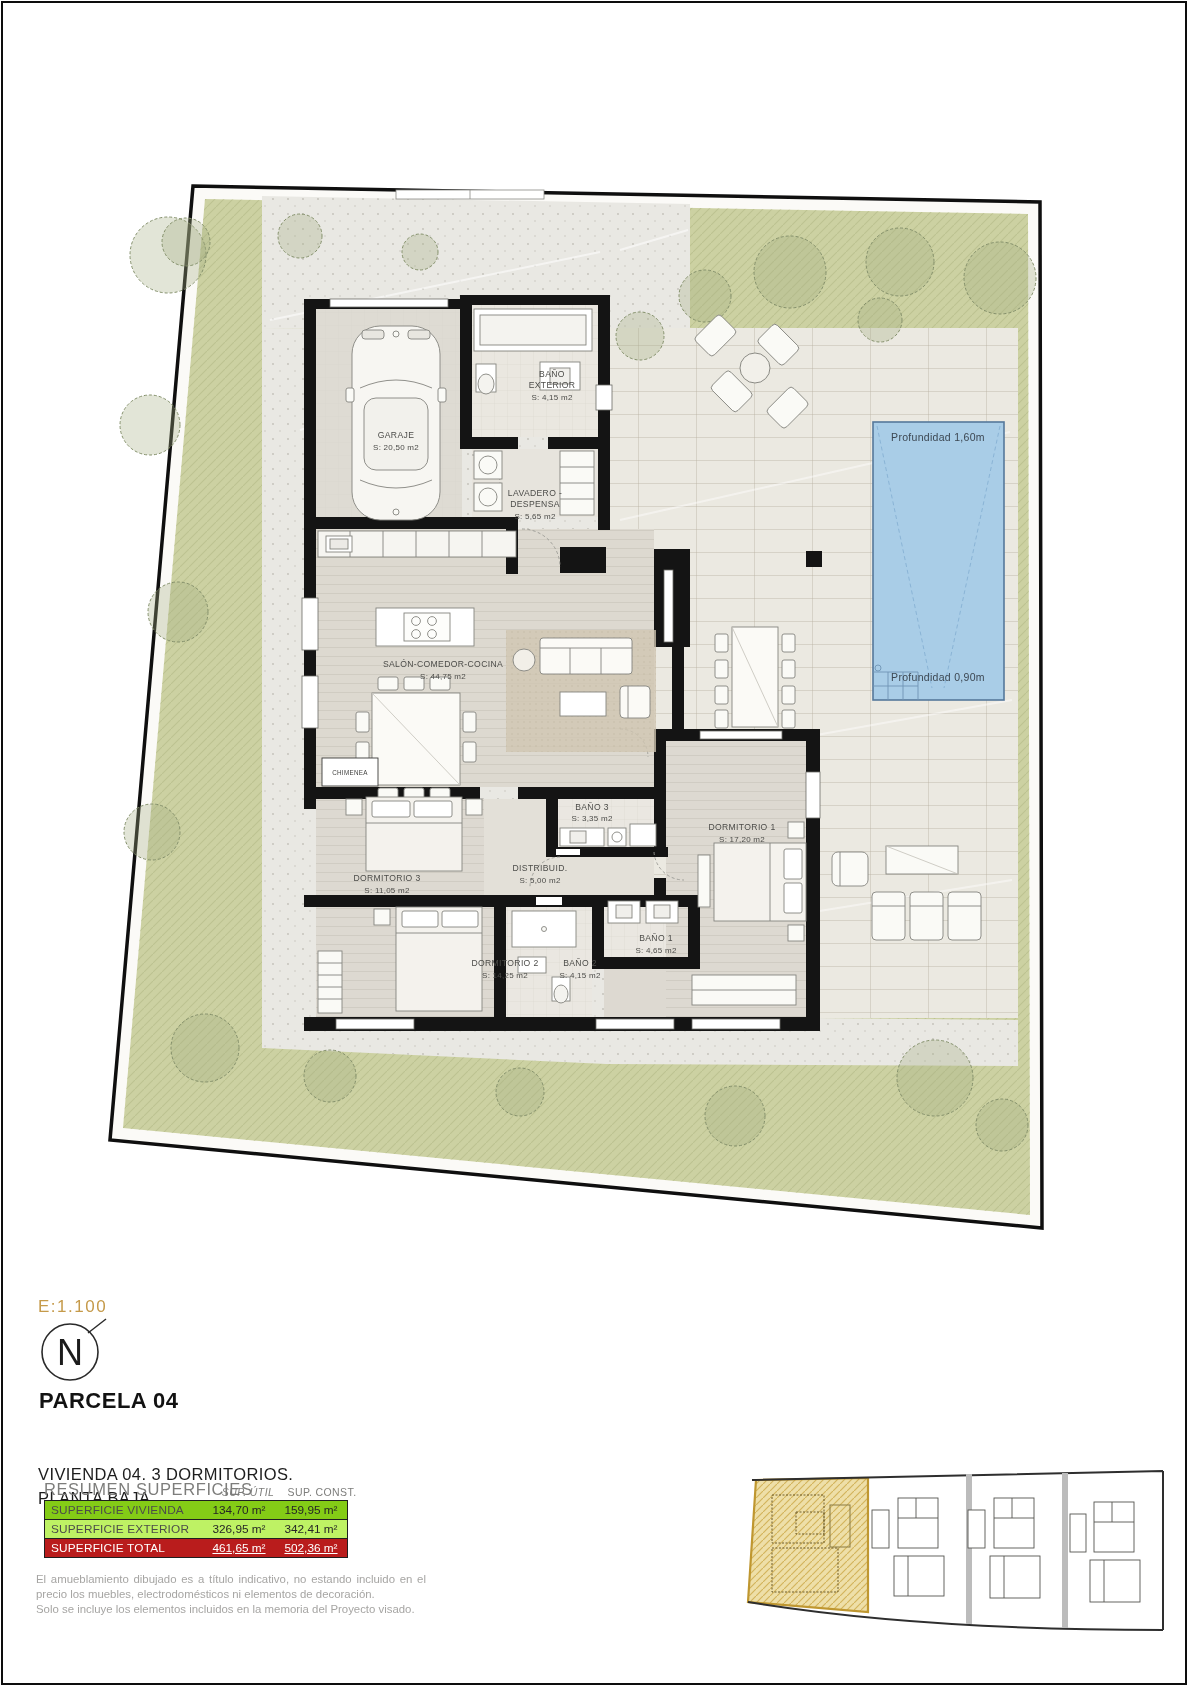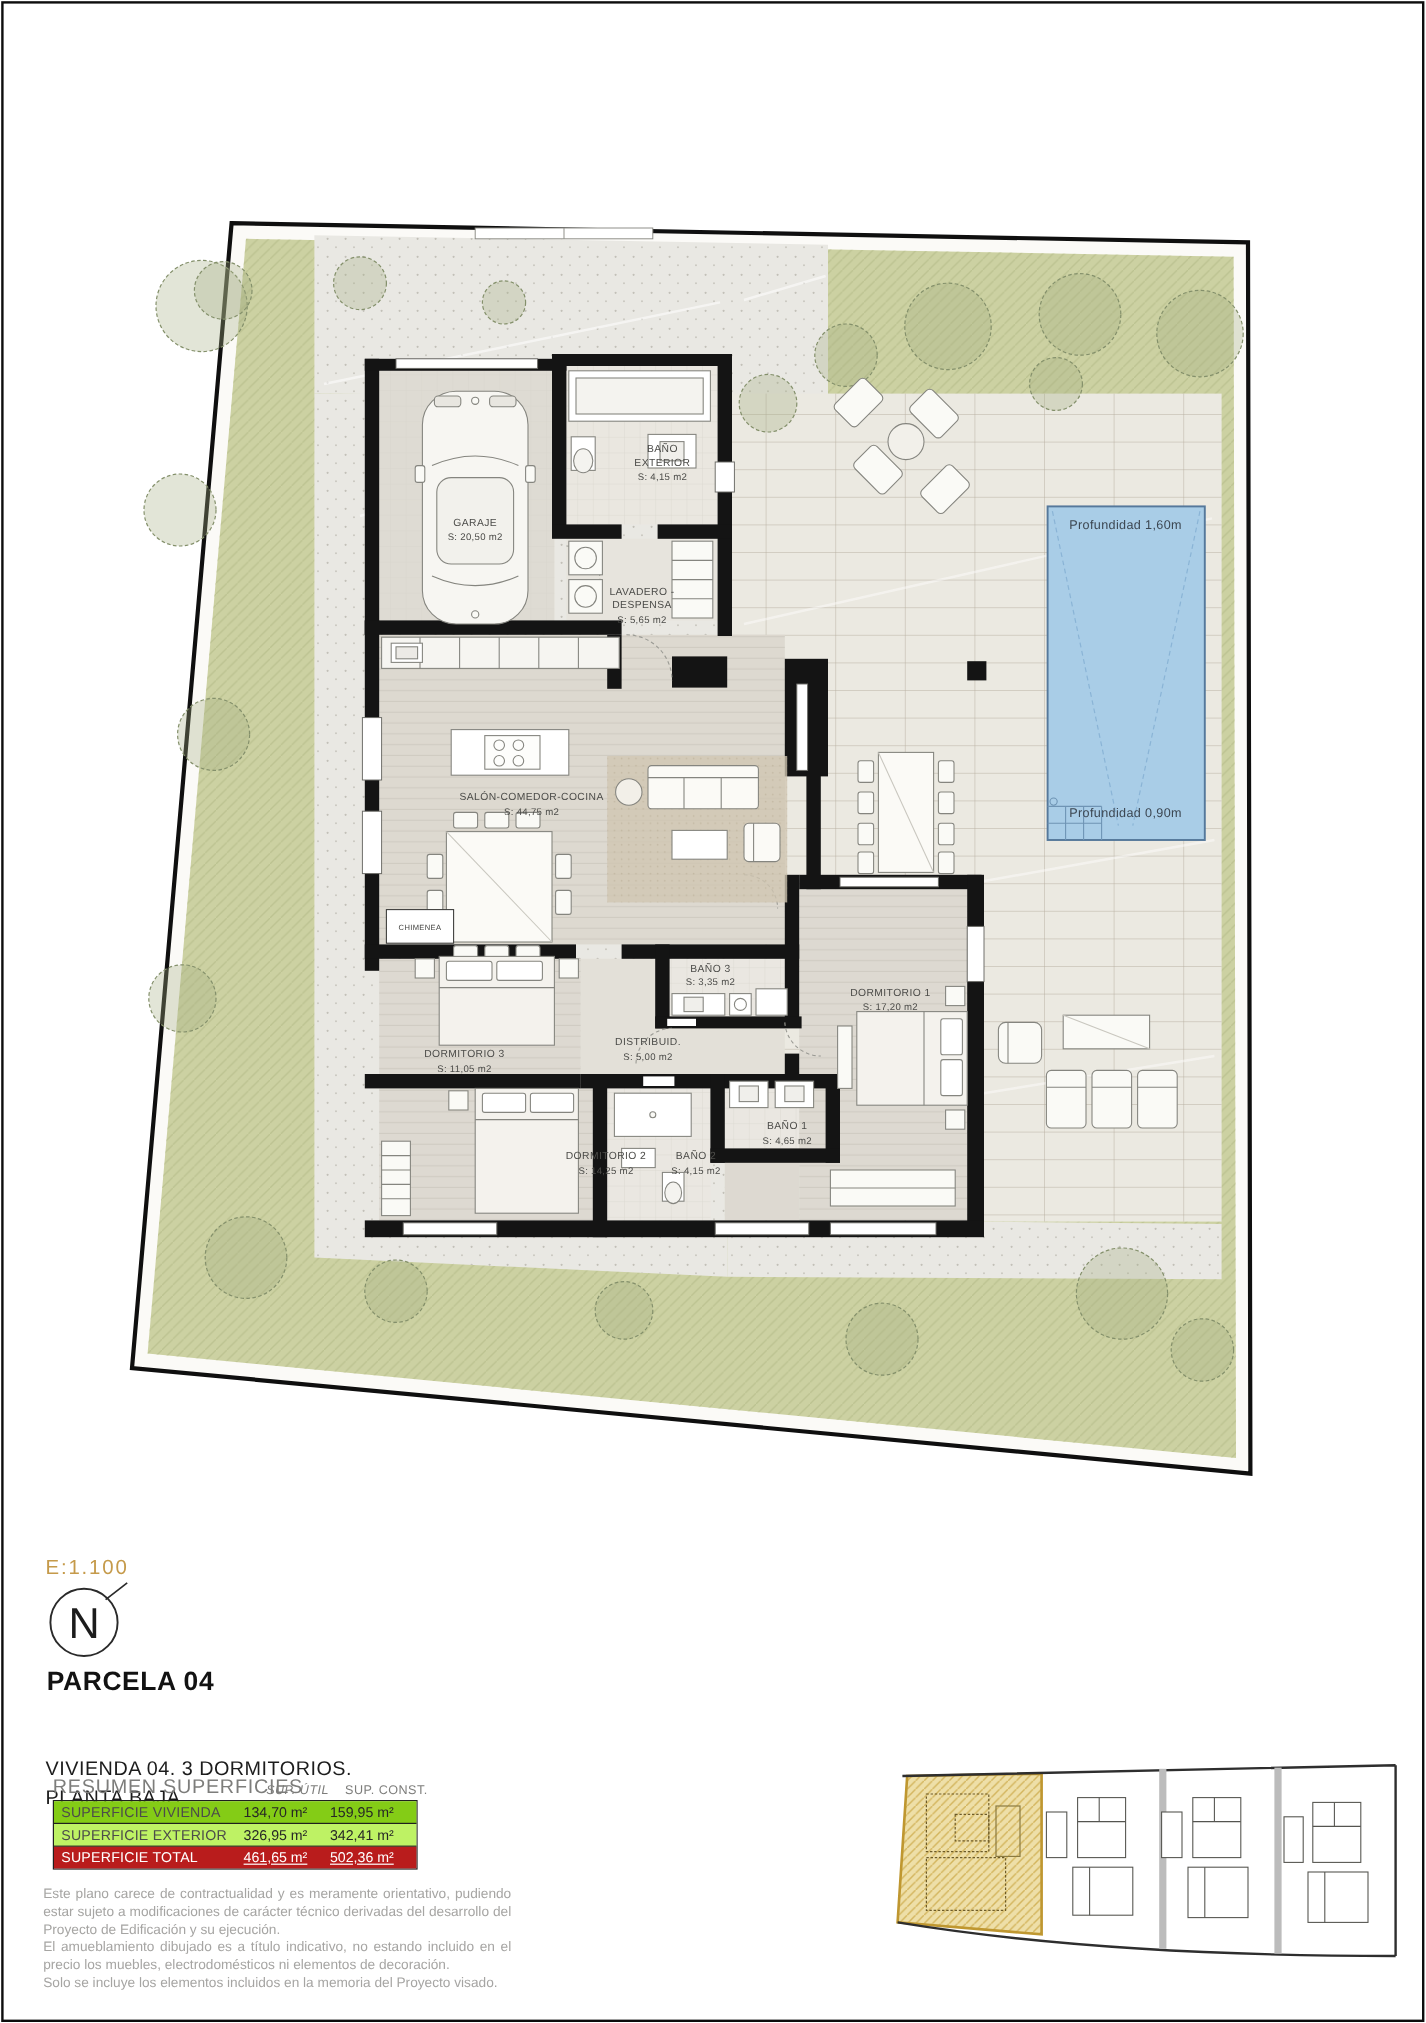--- a/index.html
+++ b/index.html
@@ -21,21 +21,21 @@
   .resumen-col{font-size:10.5px;color:#7d7d7b;letter-spacing:.4px;}
   .col-util{position:absolute;left:168px;width:72px;text-align:center;bottom:0;font-style:italic;}
   .col-const{position:absolute;left:240px;width:76px;text-align:center;bottom:0;}
   .sup-table{left:44px;top:1500px;width:302px;border:1.5px solid #1f1f1f;}
   .sup-row{display:grid;grid-template-columns:158px 72px 72px;height:18px;align-items:center;border-bottom:1px solid #1f1f1f;}
   .sup-row:last-child{border-bottom:none;}
   .sup-row.r0{background:#84cc16;}
   .sup-row.r1{background:#bef264;}
   .sup-row.r2{background:#b91c1c;}
   .sup-row .lab{font-size:11.8px;color:#4c4c4a;padding-left:6px;letter-spacing:.2px;}
-  .sup-row .val{font-size:11.8px;color:#262626;}
+  .sup-row .val{font-size:11.8px;color:#262626;text-align:center;}
   .sup-row.r2 .lab,.sup-row.r2 .val{color:#ffffff;}
   .sup-row.r2 .val{text-decoration:underline;}
   .disclaimer{left:36px;top:1572px;width:390px;font-size:11.4px;line-height:1.3;color:#a6a5a3;text-align:justify;}
   .disclaimer p{margin:0;}
 </style>
 </head>
 <body>
 
 <div class="page-frame"></div>
 
@@ -462,16 +462,15 @@
     <span class="val">342,41 m²</span>
   </div>
   <div class="sup-row r2">
     <span class="lab">SUPERFICIE TOTAL</span>
     <span class="val">461,65 m²</span>
     <span class="val">502,36 m²</span>
   </div>
 </div>
 
 <div class="legend disclaimer">
-  <p>Este plano carece de contractualidad y es meramente orientativo, pudiendo estar sujeto a modificaciones de carácter técnico derivadas del desarrollo del Proyecto de Edificación y su ejecución.</p>
   <p>El amueblamiento dibujado es a título indicativo, no estando incluido en el precio los muebles, electrodomésticos ni elementos de decoración.</p>
   <p>Solo se incluye los elementos incluidos en la memoria del Proyecto visado.</p>
 </div>
 
 </body></html>

